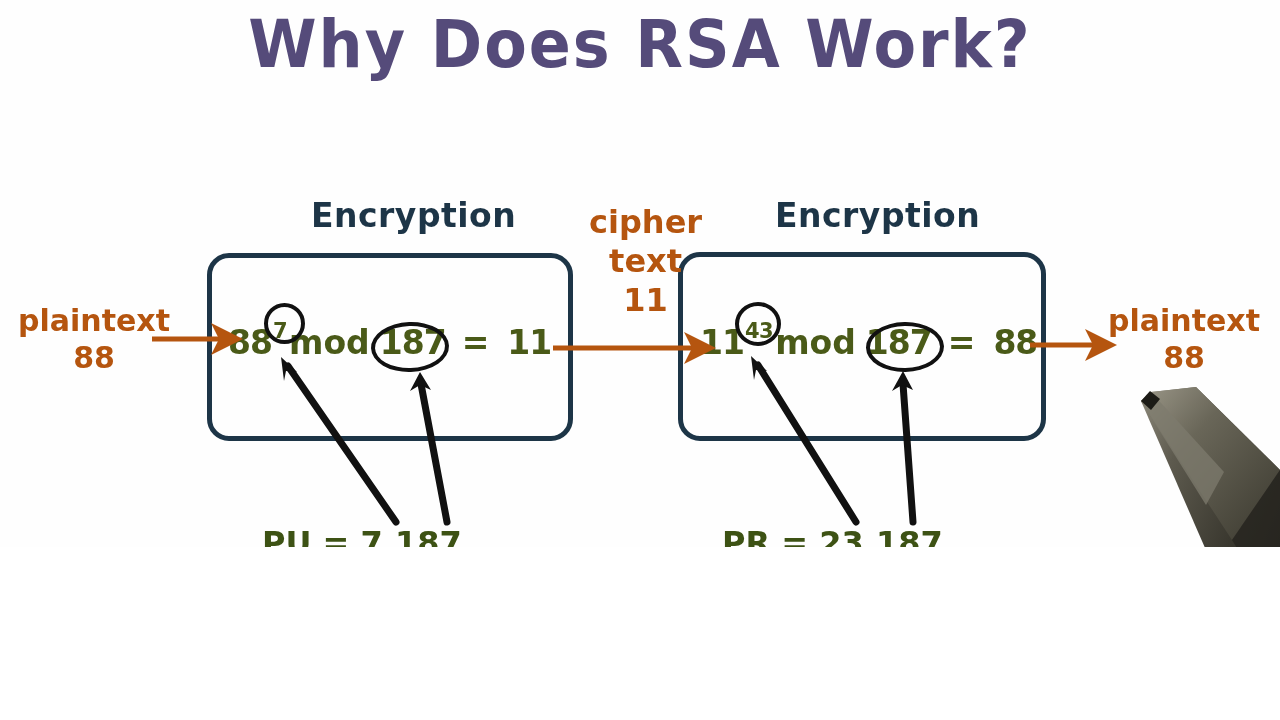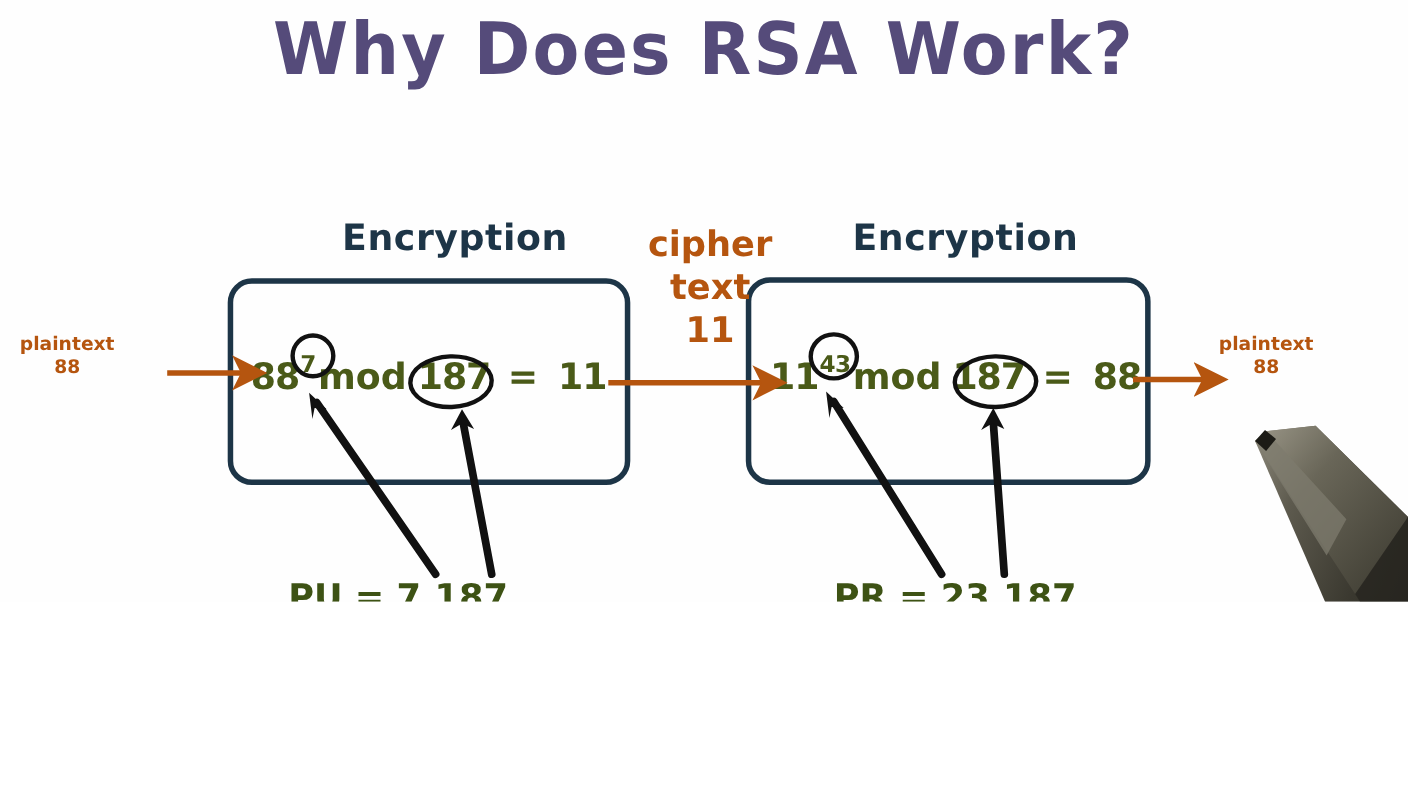--- a/index.html
+++ b/index.html
@@ -92,21 +92,21 @@
   #enc-mod-circle { left: 371px; top: 322px; width: 78px; height: 50px;
                     transform: rotate(-2deg); }
   #dec-exp-circle { left: 735px; top: 302px; width: 46px; height: 44px; }
   #dec-mod-circle { left: 866px; top: 322px; width: 78px; height: 50px;
                     transform: rotate(-1deg); }
 
   
   .flow-label {
     position: absolute;
     font-family: "DejaVu Sans", sans-serif;
-    font-size: 17px;
+    font-size: 30px;
     font-weight: bold;
     color: #b5550f;
     line-height: 1.22;
     white-space: nowrap;
   }
   .flow-label .l1, .flow-label .l2, .flow-label .l3 { display: block; }
   #left-plain { left: 18px; top: 303px; text-align: center; }
   #left-plain .l2 { text-align: center; }
   #right-plain { left: 1108px; top: 303px; text-align: center; }
   #right-plain .l2 { text-align: center; }
@@ -117,21 +117,21 @@
   .key-label {
     position: absolute;
     font-family: "DejaVu Sans", sans-serif;
     font-size: 32px;
     font-weight: bold;
     color: #3d5214;
     white-space: nowrap;
     letter-spacing: 0px;
   }
   #pu-label { left: 262px; top: 524px; text-decoration: underline; }
-  #pr-label { left: 722px; top: 524px; margin-left: 36px; }
+  #pr-label { left: 722px; top: 524px; }
 
   
   #overlay {
     position: absolute;
     left: 0; top: 0;
     width: 1280px; height: 720px;
     pointer-events: none;
   }
 </style>
 </head>

